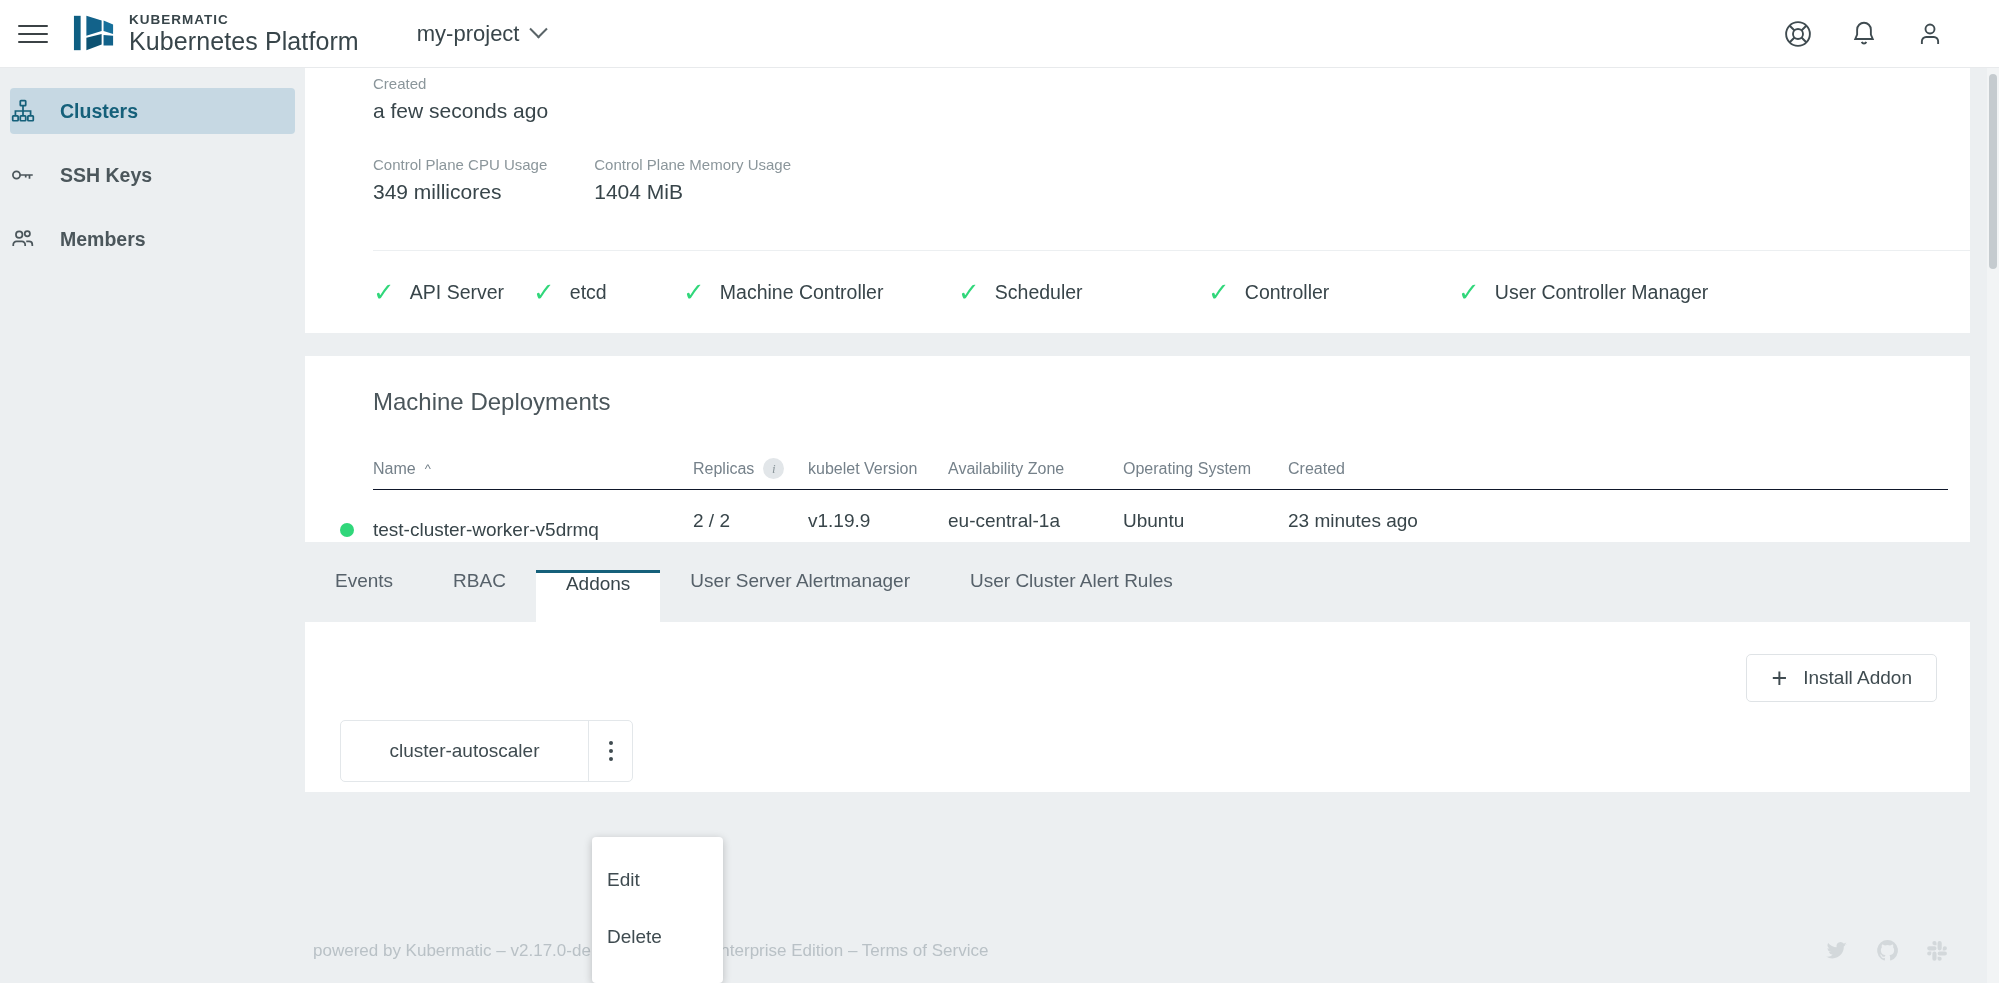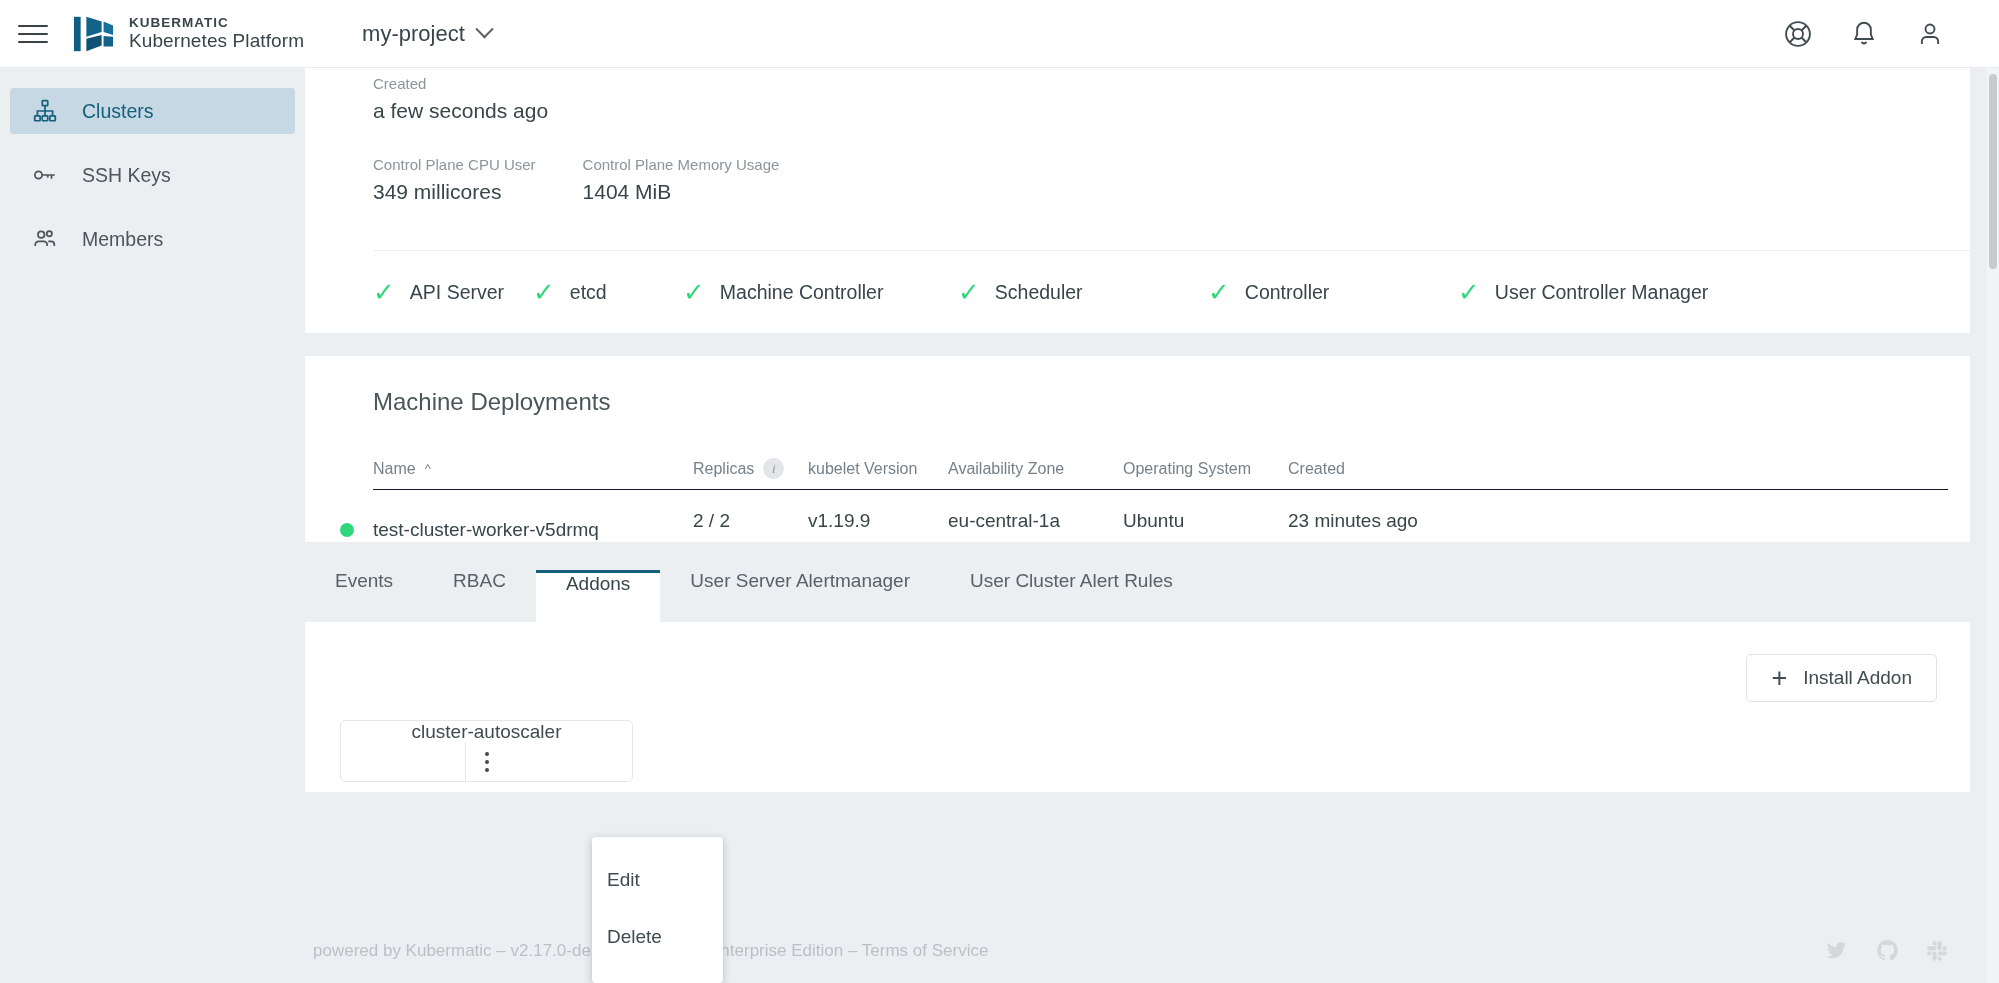--- a/index.html
+++ b/index.html
@@ -28,21 +28,21 @@
   .hamburger span { display:block; height: 2px; background: #3b4245; border-radius: 1px; }
 
   .logo-block { display: flex; align-items: center; margin-left: 24px; }
   .logo-mark { width: 44px; height: 42px; flex: none; }
   .logo-text { margin-left: 13px; line-height: 1.12; }
   .logo-top {
     font-size: 13.5px; font-weight: bold; letter-spacing: 1.0px;
     color: #38454a;
   }
   .logo-bottom {
-    font-size: 19px; color: #38454a; letter-spacing: 0.1px;
+    font-size: 25px; color: #38454a; letter-spacing: 0.1px;
   }
 
   .project-select {
     margin-left: 58px; display: flex; align-items: center;
     gap: 13px; cursor: pointer;
   }
   .project-name { font-size: 22px; color: #38454a; }
   .chev-down {
     width: 13px; height: 13px;
     border-right: 2px solid #5a6468; border-bottom: 2px solid #5a6468;
@@ -58,22 +58,23 @@
   
   .sidebar {
     position: absolute; top: 68px; left: 0;
     width: 305px; height: 915px;
     background: #eceff1;
     z-index: 20;
   }
   .nav-item {
     display: flex; align-items: center;
     height: 46px; margin: 0 10px 18px 10px;
-    padding-left: 22px; border-radius: 4px;
+    border-radius: 4px;
     cursor: pointer;
+    font-weight: bold;
   }
   .nav-item:first-child { margin-top: 20px; }
   .nav-item.active { background: #c6d8e3; }
   .nav-icon { width: 26px; height: 26px; flex: none; color: #4b565b; }
   .nav-item.active .nav-icon { color: #15607a; }
   .nav-label {
     margin-left: 24px; font-size: 19.5px; color: #4b565b;
   }
   .nav-item.active .nav-label { color: #15607a; }
 
@@ -179,21 +180,21 @@
     background: #fff; cursor: pointer;
     display: flex; align-items: center; gap: 16px;
     font-size: 19px; color: #3f4b50;
   }
   .plus { font-size: 27px; line-height: 1; color: #3f4b50; font-weight: 300; }
 
   .addon-chip {
     position: absolute; left: 35px; top: 98px;
     height: 62px; width: 293px;
     border: 1px solid #e3e7ea; border-radius: 5px;
-    background: #fff; display: flex; align-items: center; flex-direction: column;
+    background: #fff; display: flex; align-items: center;
   }
   .addon-name {
     flex: 1; text-align: center; font-size: 19px; color: #3f4b50;
   }
   .addon-menu-btn {
     width: 44px; height: 100%;
     border-left: 1px solid #e3e7ea;
     display: flex; flex-direction: column; align-items: center;
     justify-content: center; gap: 4px; cursor: pointer;
   }
@@ -344,21 +345,21 @@
 
   <div class="card-top">
 
     <div class="created-block">
       <div class="meta-label">Created</div>
       <div class="meta-value">a few seconds ago</div>
     </div>
 
     <div class="usage-row">
       <div class="usage-col">
-        <div class="meta-label">Control Plane CPU User</div>
+        <div class="meta-label">Control Plane CPU Usage</div>
         <div class="meta-value">349 millicores</div>
       </div>
       <div class="usage-col">
         <div class="meta-label">Control Plane Memory Usage</div>
         <div class="meta-value">1404 MiB</div>
       </div>
     </div>
 
     <div class="health-row">
       <div class="health-item" style="width:160px">

